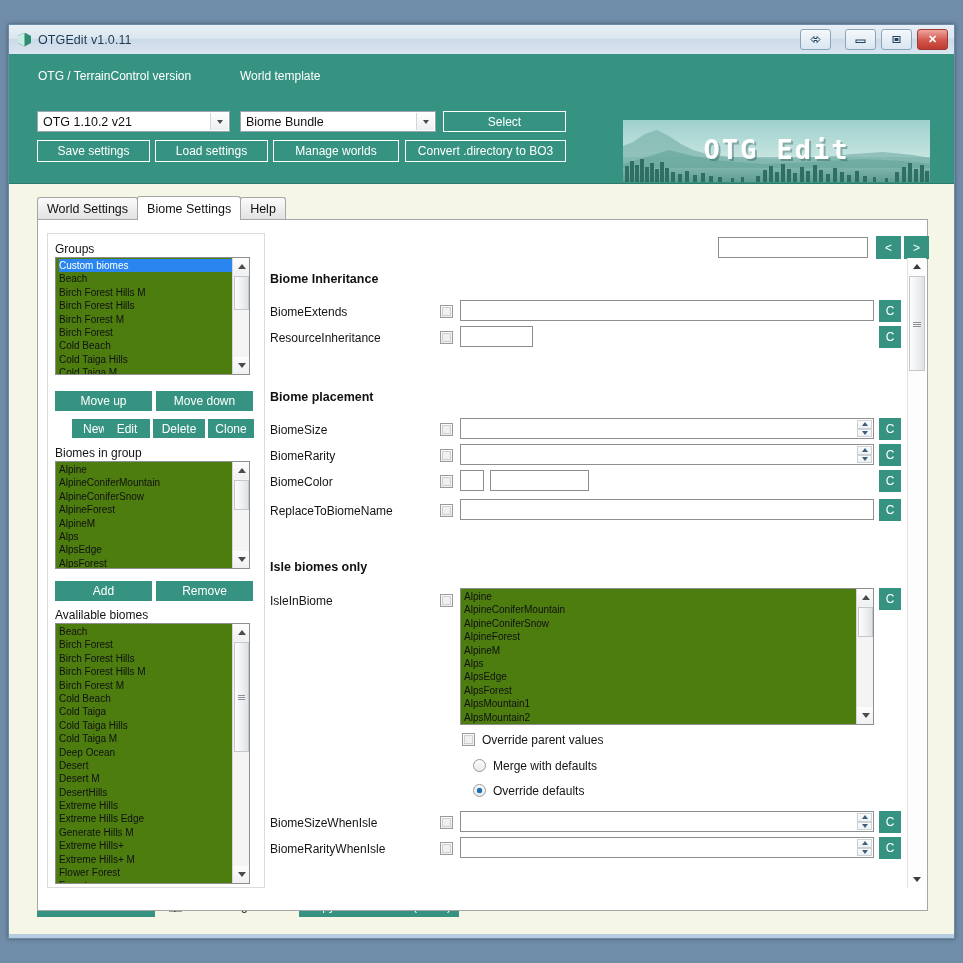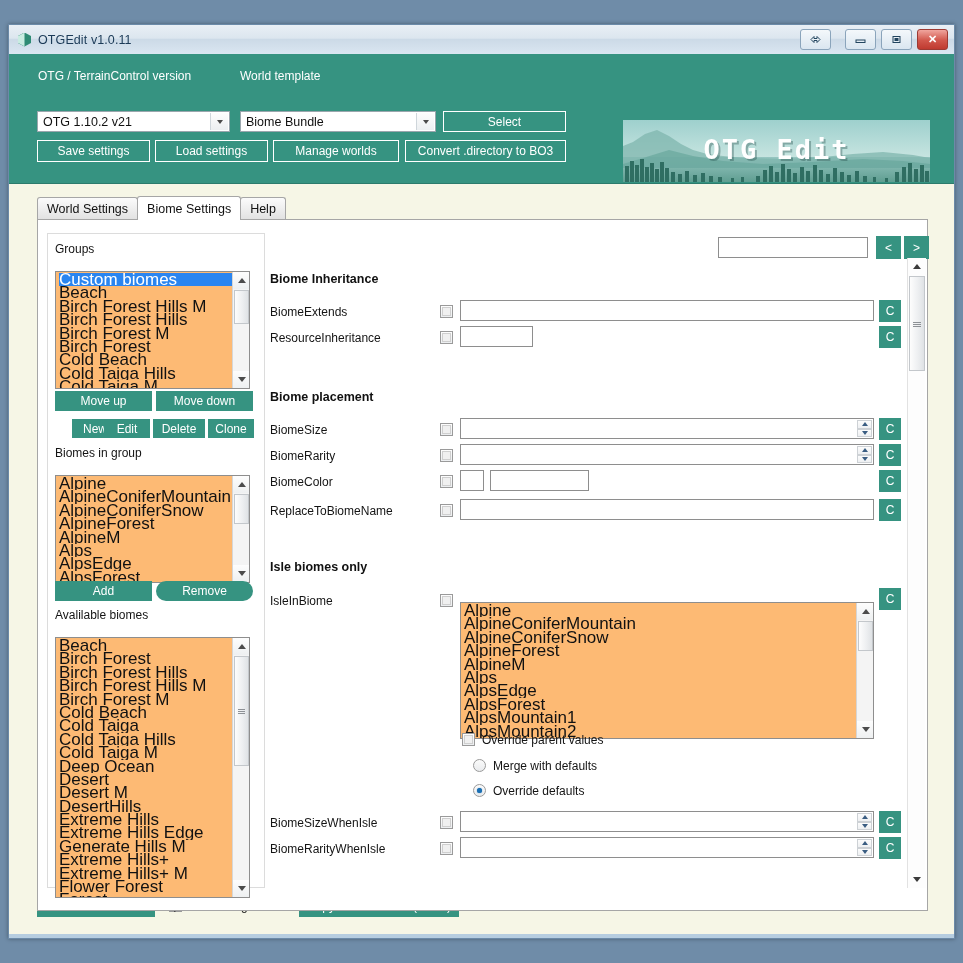--- a/index.html
+++ b/index.html
@@ -110,22 +110,22 @@
     position:relative;z-index:3;font-weight:normal;
   }
   #tabpage{
     position:absolute;left:28px;top:194px;width:891px;height:692px;
     background:#ffffff;border:1px solid #a6a6a6;box-sizing:border-box;z-index:2;
   }
 
   
   .lbl{position:absolute;font-size:12px;color:#141414;white-space:nowrap;}
   .listbox{
-    position:absolute;background:#fdba74;border:1px solid #8e8e8e;
-    box-sizing:border-box;overflow:hidden;font-size:17px;color:#111;margin-top:14px;
+    position:absolute;background:#4d7c0f;border:1px solid #8e8e8e;
+    box-sizing:border-box;overflow:hidden;font-size:10px;color:#111;
   }
   .listbox .inner{position:absolute;left:0;top:0;right:17px;bottom:0;overflow:hidden;padding:1px 0 0 3px;}
   .listbox .row{height:13.4px;line-height:13.4px;white-space:nowrap;overflow:hidden;}
   .listbox .row.sel{background:#2a85f0;color:#ffffff;}
   .vscroll{
     position:absolute;right:0;top:0;width:17px;bottom:0;
     background:#f4f4f4;border-left:1px solid #d6d6d6;box-sizing:border-box;
   }
   .vscroll .arrowup,.vscroll .arrowdn{
     position:absolute;left:0;width:17px;height:17px;
@@ -375,21 +375,21 @@
             <i class="ar-up"></i>
           </div>
         <div class="thumb" style="top:18px;height:30px;"></div>
         <div class="arrowdn">
             <i class="ar-dn"></i>
           </div>
       </div>
     </div>
 
     <button class="grn" style="left:17px;top:361px;width:97px;height:20px;">Add</button>
-    <button class="grn" style="left:118px;top:361px;width:97px;height:20px;border-radius:10px;">Remove</button>
+    <button class="grn" style="left:118px;top:361px;width:97px;height:20px;">Remove</button>
 
     <span class="lbl" style="left:17px;top:388px;">Avalilable biomes</span>
     <div class="listbox" style="left:17px;top:403px;width:195px;height:261px;">
       <div class="inner" id="avail-list">
           <div class="row">Beach</div>
           <div class="row">Birch Forest</div>
           <div class="row">Birch Forest Hills</div>
           <div class="row">Birch Forest Hills M</div>
           <div class="row">Birch Forest M</div>
           <div class="row">Cold Beach</div>

